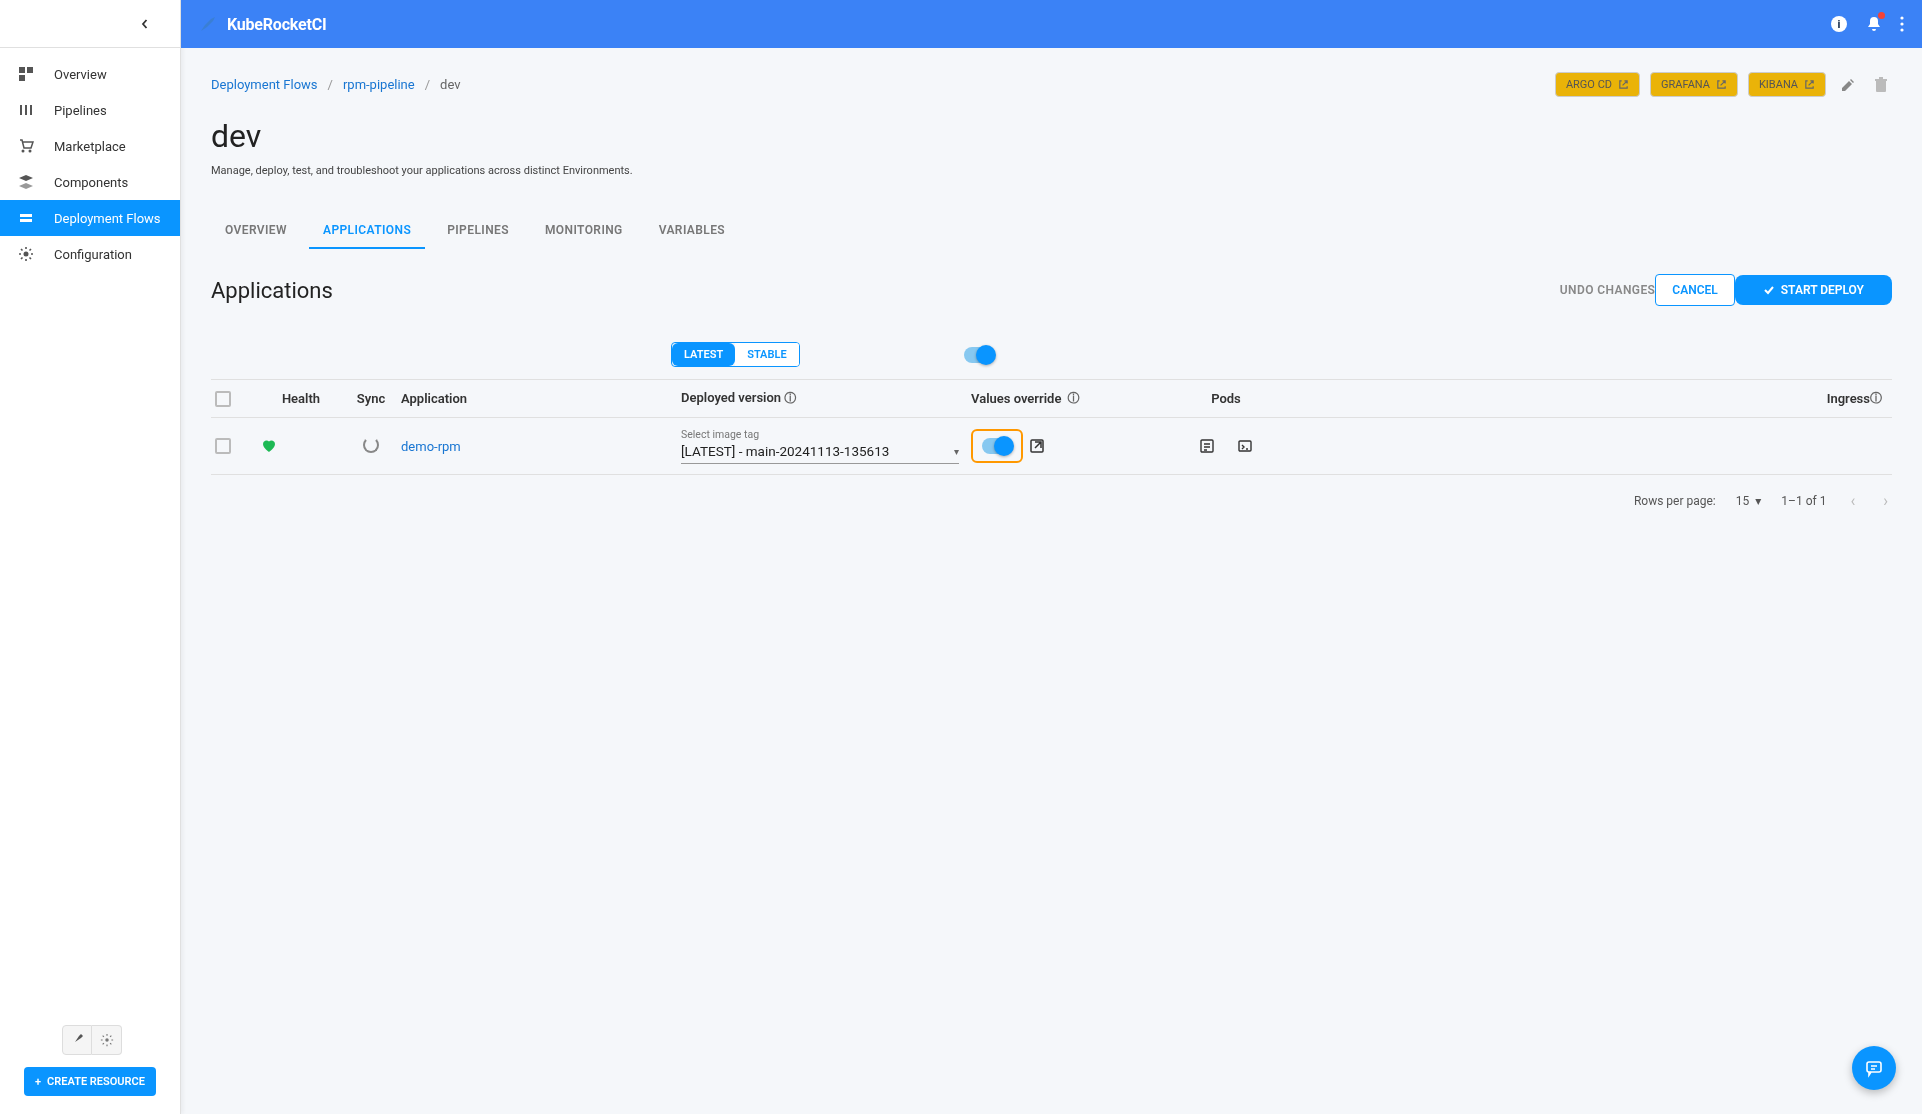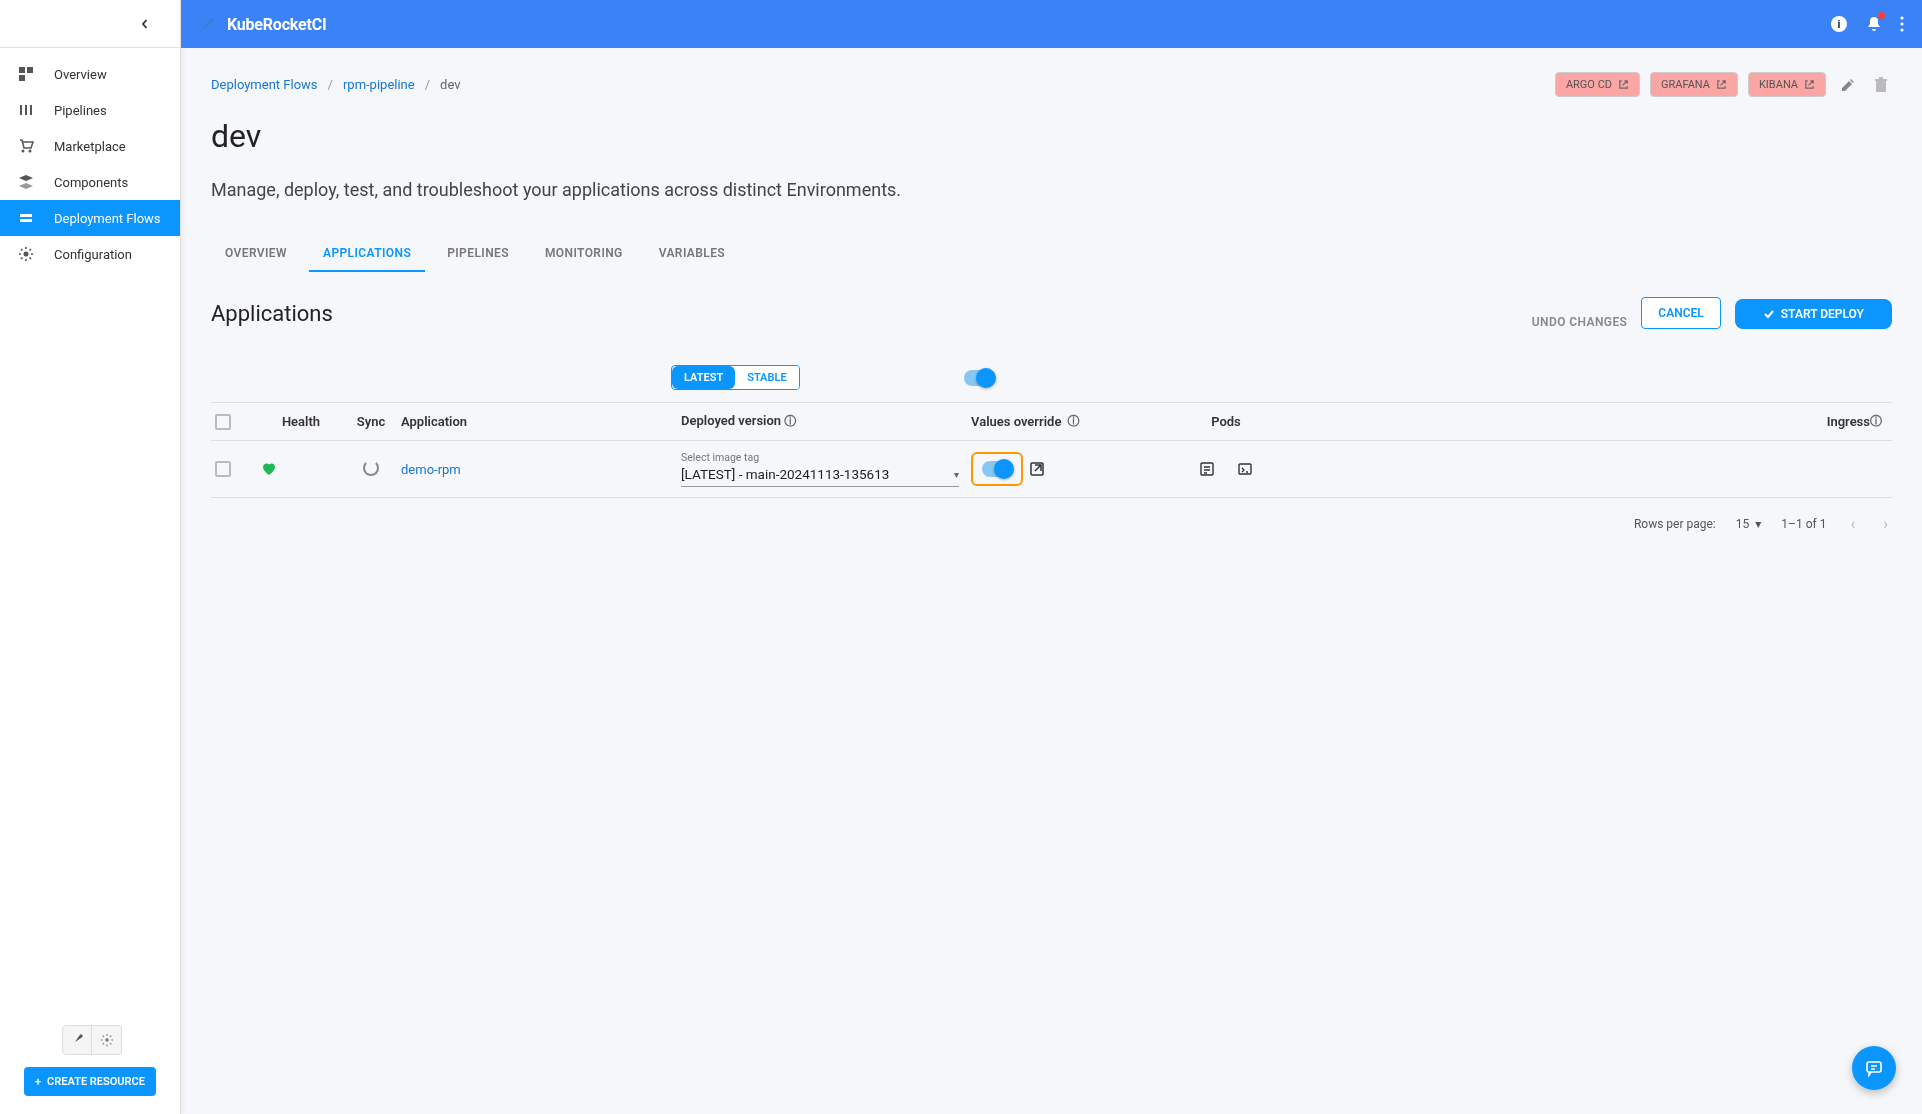--- a/index.html
+++ b/index.html
@@ -34,33 +34,33 @@
 .notif-dot { position: absolute; top: -3px; right: -3px; width: 7px; height: 7px; border-radius: 50%; background: #f44336; }
 
 .content { flex: 1; padding: 24px 30px; overflow-y: auto; }
 
 .breadcrumb-row { display: flex; align-items: center; justify-content: space-between; margin-bottom: 4px; }
 .breadcrumb { display: flex; align-items: center; gap: 10px; font-size: 13px; }
 .breadcrumb a { color: #1976d2; text-decoration: none; }
 .breadcrumb .sep { color: #999; }
 .breadcrumb .current { color: #666; }
 .top-actions { display: flex; align-items: center; gap: 10px; }
-.link-chip { border: 1px solid #ccc; border-radius: 4px; padding: 5px 10px; font-size: 11px; color: #555; display: flex; align-items: center; gap: 6px; cursor: pointer; background: #fca5a5; }
+.link-chip { border: 1px solid #ccc; border-radius: 4px; padding: 5px 10px; font-size: 11px; color: #555; display: flex; align-items: center; gap: 6px; cursor: pointer; background: #eab308; }
 .icon-btn { color: #888; cursor: pointer; padding: 4px; }
 
 .page-title { font-size: 32px; font-weight: 400; color: #222; margin-top: 20px; }
-.page-desc { font-size: 18px; color: #444; margin-top: 24px; margin-bottom: 36px; }
+.page-desc { font-size: 11px; color: #444; margin-top: 9px; margin-bottom: 36px; }
 
 .tabs { display: flex; gap: 8px; border-bottom: 1px solid transparent; margin-bottom: 24px; }
 .tab { padding: 10px 14px; font-size: 12px; font-weight: 600; letter-spacing: 0.4px; color: #777; cursor: pointer; border-bottom: 2px solid transparent; }
 .tab.active { color: #0a95ff; border-bottom-color: #0a95ff; }
 
 .section-header { display: flex; align-items: center; justify-content: space-between; margin-bottom: 30px; }
 .section-title { font-size: 22px; font-weight: 400; color: #222; }
-.section-actions { display: flex; align-items: flex-end; gap: 14px; }
+.section-actions { display: flex; align-items: center; }
 .text-btn { color: #888; font-size: 12px; font-weight: 600; letter-spacing: 0.4px; cursor: pointer; }
 .outline-btn { border: 1px solid #0a95ff; color: #0a95ff; background: #fff; padding: 8px 16px; font-size: 12px; font-weight: 600; border-radius: 4px; cursor: pointer; }
 .primary-btn { background: #0a95ff; color: #fff; border: none; padding: 8px 28px; font-size: 12px; font-weight: 600; border-radius: 8px; cursor: pointer; display: flex; align-items: center; gap: 6px; }
 
 
 .apps-table { width: 100%; }
 .filter-row { display: flex; align-items: center; padding: 6px 0 12px; }
 .filter-cell-version { width: 290px; margin-left: 460px; }
 .filter-cell-override { margin-left: 3px; }
 .seg-btns { display: inline-flex; border: 1px solid #0a95ff; border-radius: 4px; overflow: hidden; }

